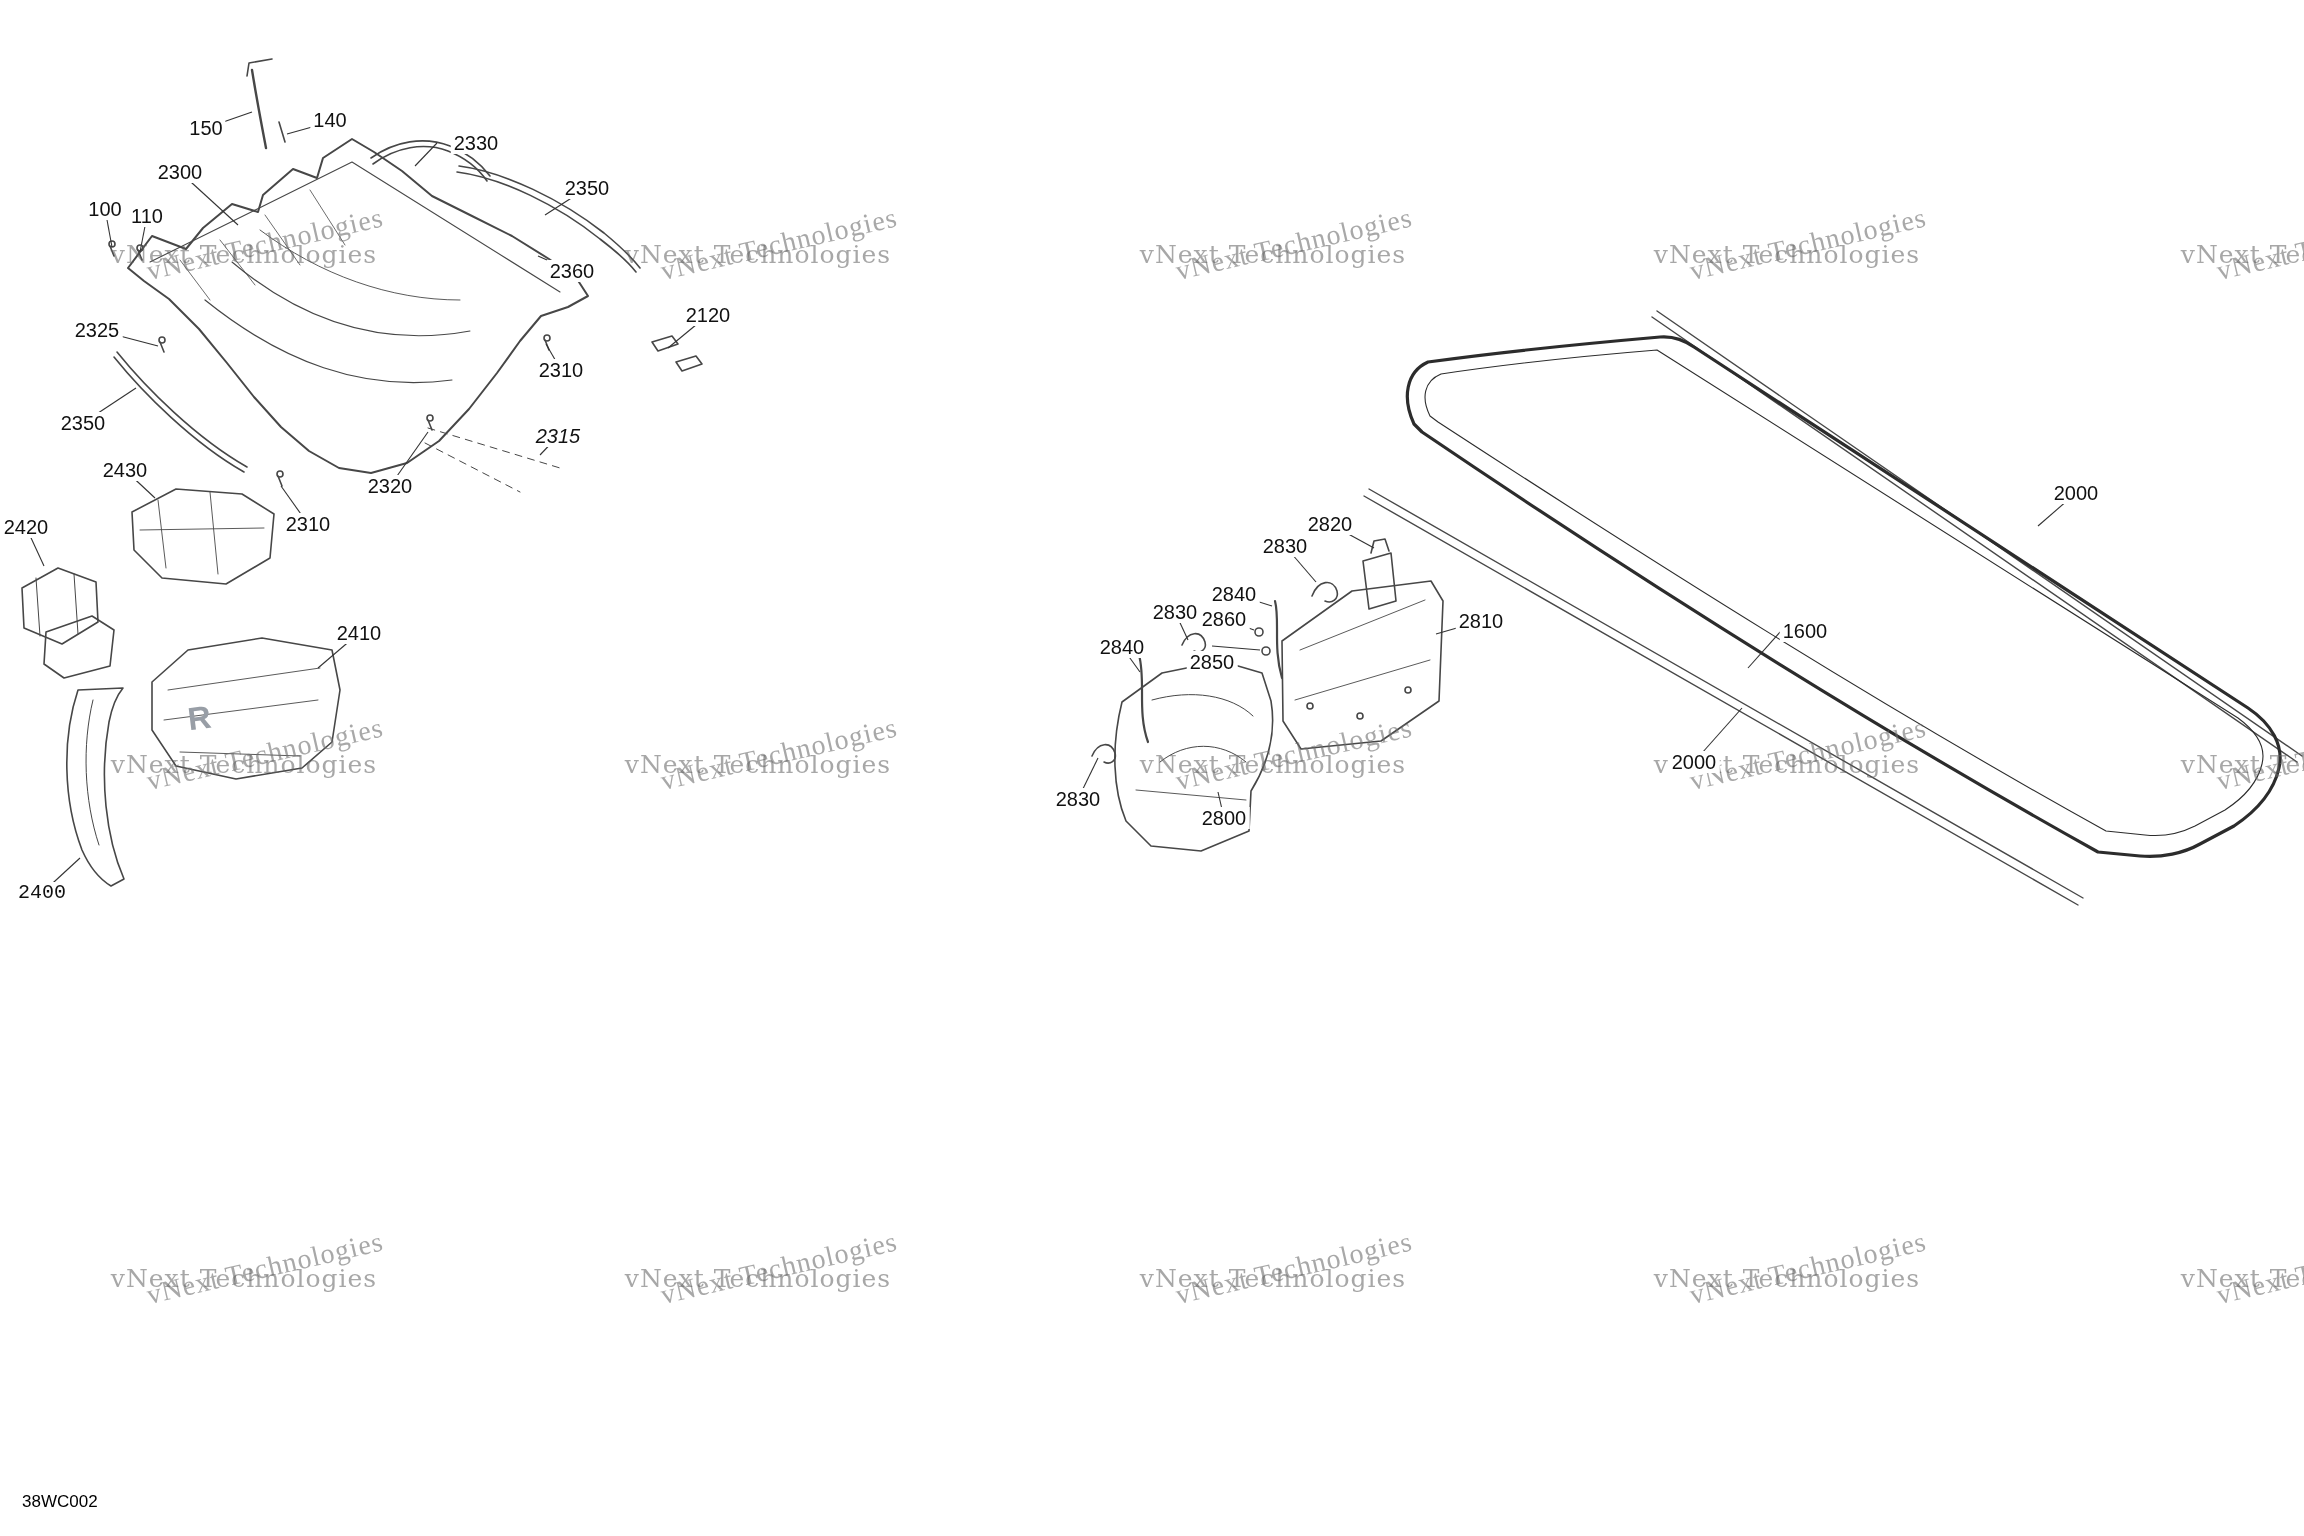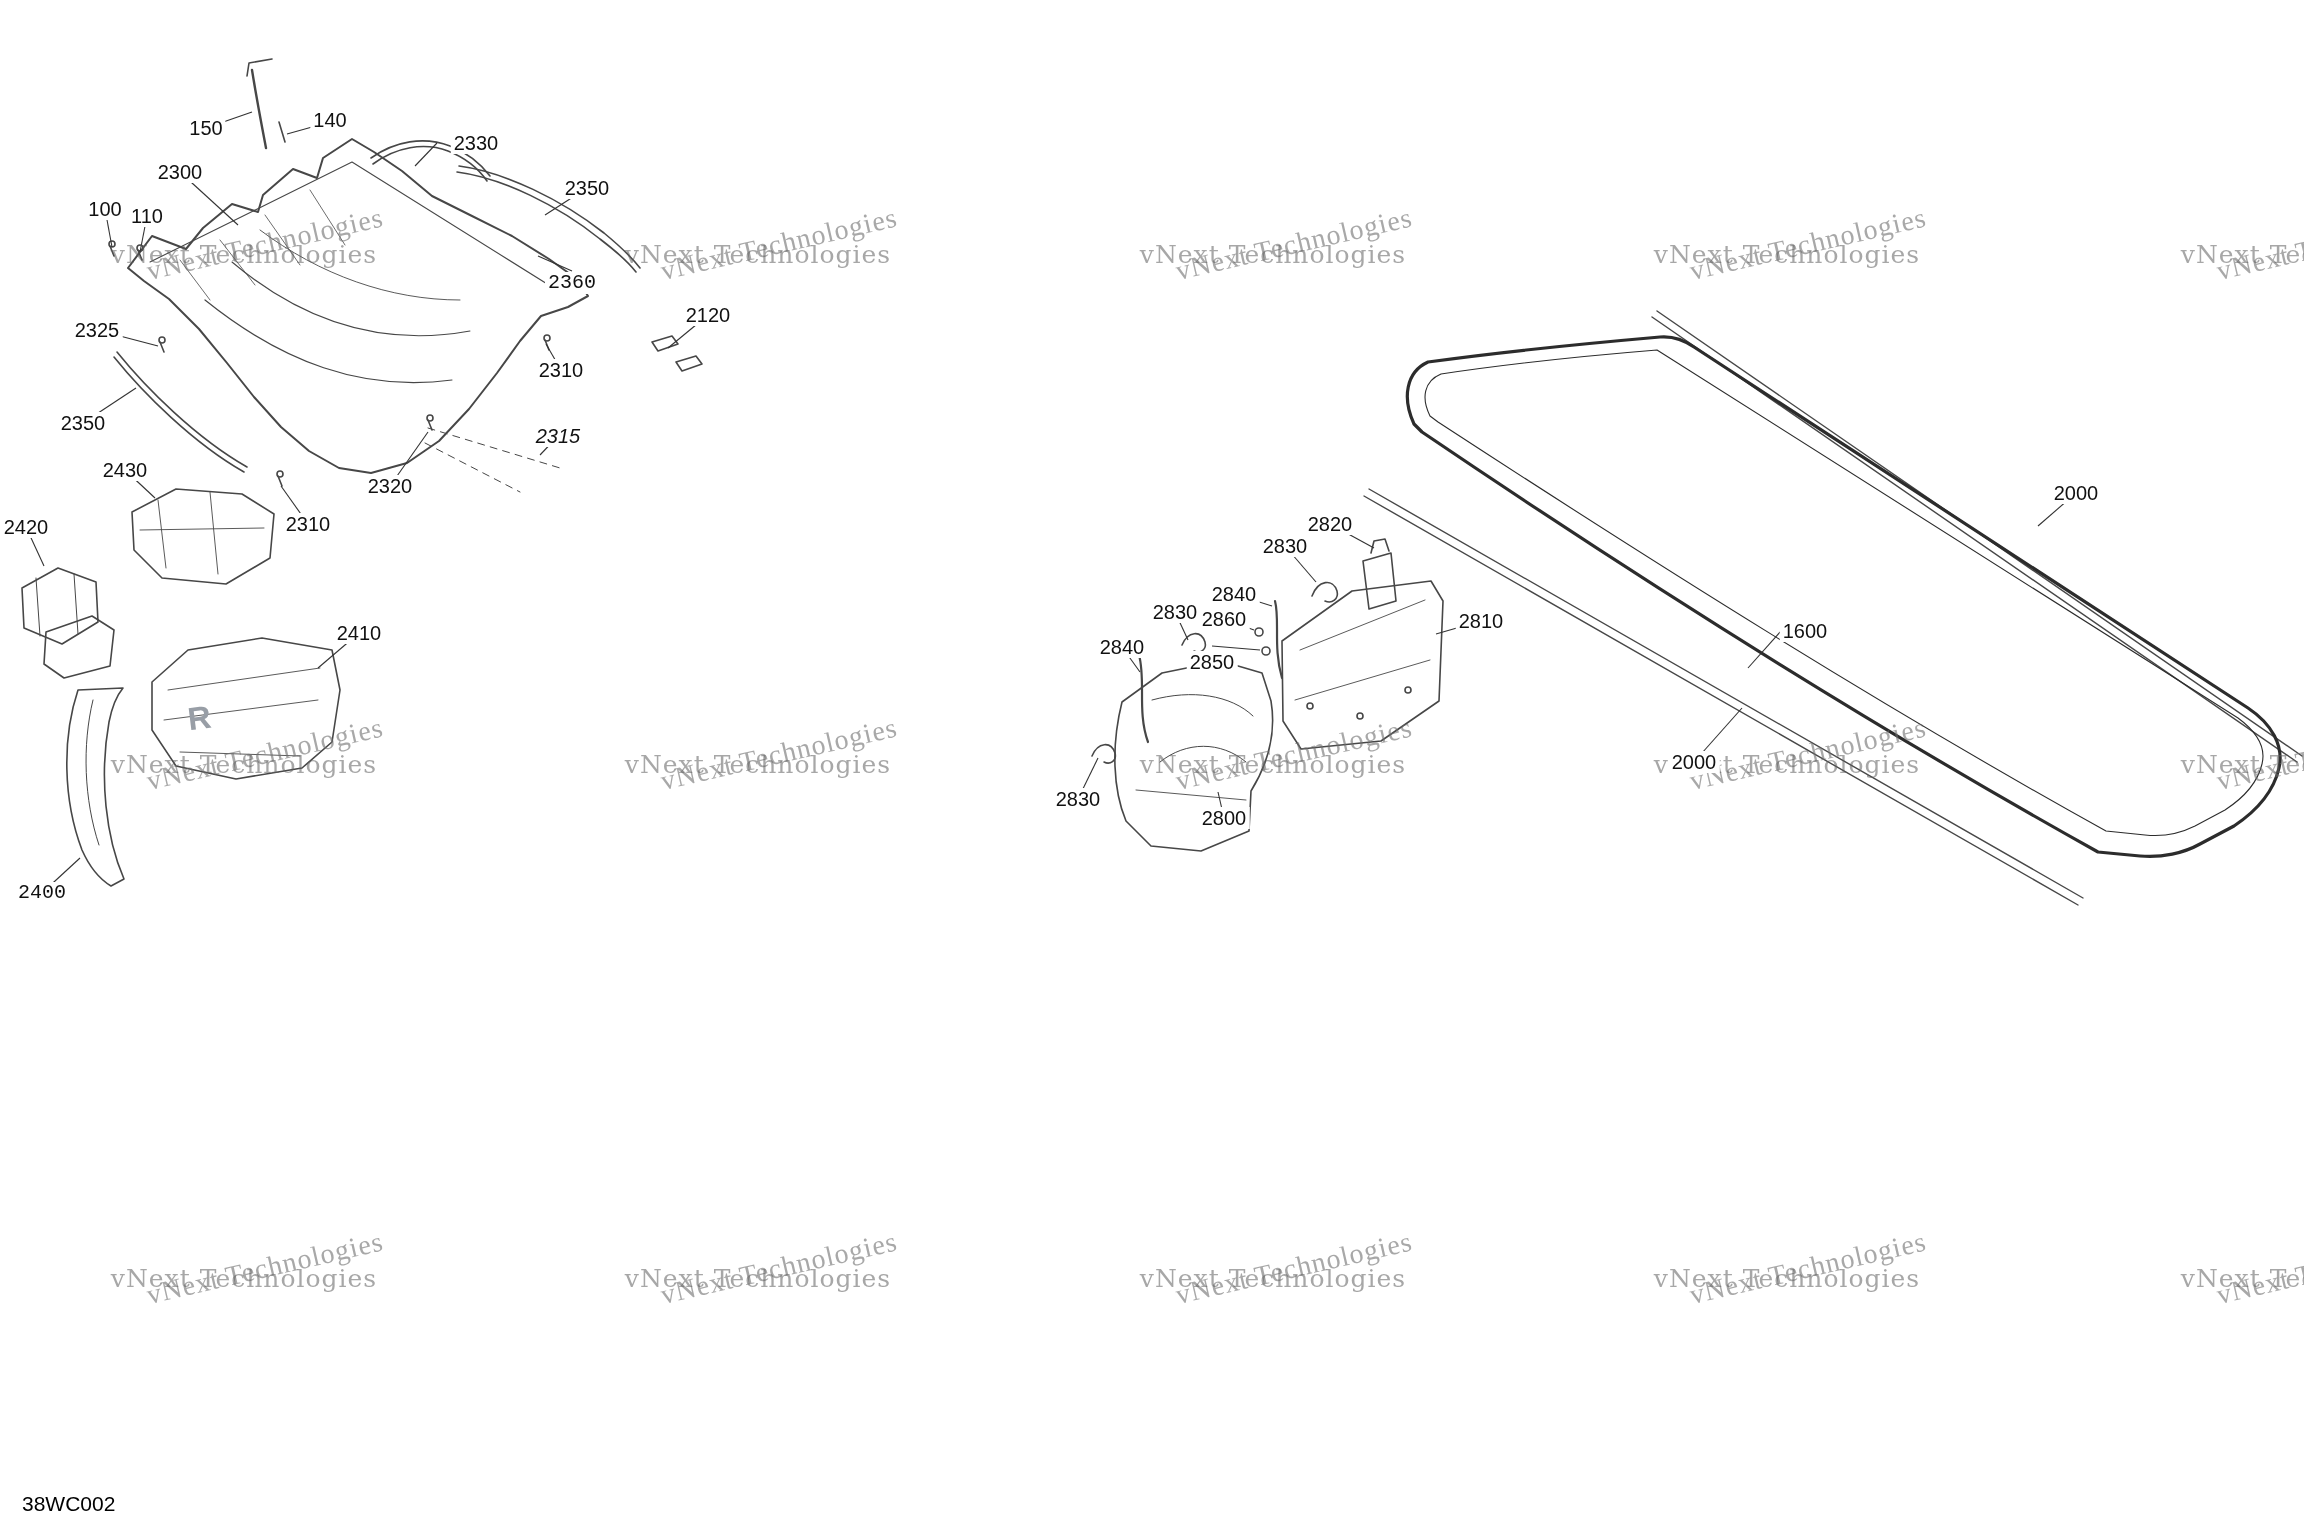--- a/index.html
+++ b/index.html
@@ -54,21 +54,21 @@
     font-family:"Liberation Sans", sans-serif;
     font-weight:bold;
     font-size:32px;
     color:#989ea6;
     transform:rotate(-7deg);
   }
   .page-code{
     position:absolute;
     left:22px;top:1492px;
     z-index:3;
-    font-size:21px;
+    font-size:17px;
     color:#000;
   }
 </style>
 </head>
 <body>
 
 <div class="page">
 
   <svg class="lineart" width="2304" height="1536" viewBox="0 0 2304 1536">
     <g stroke="#474747" fill="none" stroke-width="1.6" stroke-linejoin="round" stroke-linecap="round">
@@ -294,21 +294,21 @@
     </div>
 
   <div id="callout-layer">
       <div class="callout" style="left: 206px; top: 128px;">150</div>
       <div class="callout" style="left: 330px; top: 120px;">140</div>
       <div class="callout" style="left: 437px; top: 143px; margin-left: 39px;">2330</div>
       <div class="callout" style="left: 180px; top: 172px;">2300</div>
       <div class="callout" style="left: 587px; top: 188px;">2350</div>
       <div class="callout" style="left: 105px; top: 209px;">100</div>
       <div class="callout" style="left: 147px; top: 216px;">110</div>
-      <div class="callout" style="left: 572px; top: 283px; font-family: Liberation Mono, monospace;">2360</div>
+      <div class="callout" style="left: 572px; top: 271px;">2360</div>
       <div class="callout" style="left: 708px; top: 315px;">2120</div>
       <div class="callout" style="left: 97px; top: 330px;">2325</div>
       <div class="callout" style="left: 561px; top: 370px;">2310</div>
       <div class="callout" style="left: 83px; top: 423px;">2350</div>
       <div class="callout" style="left: 558px; top: 436px; font-style: italic;">2315</div>
       <div class="callout" style="left: 125px; top: 470px;">2430</div>
       <div class="callout" style="left: 390px; top: 486px;">2320</div>
       <div class="callout" style="left: 26px; top: 527px;">2420</div>
       <div class="callout" style="left: 308px; top: 524px;">2310</div>
       <div class="callout" style="left: 359px; top: 633px;">2410</div>

